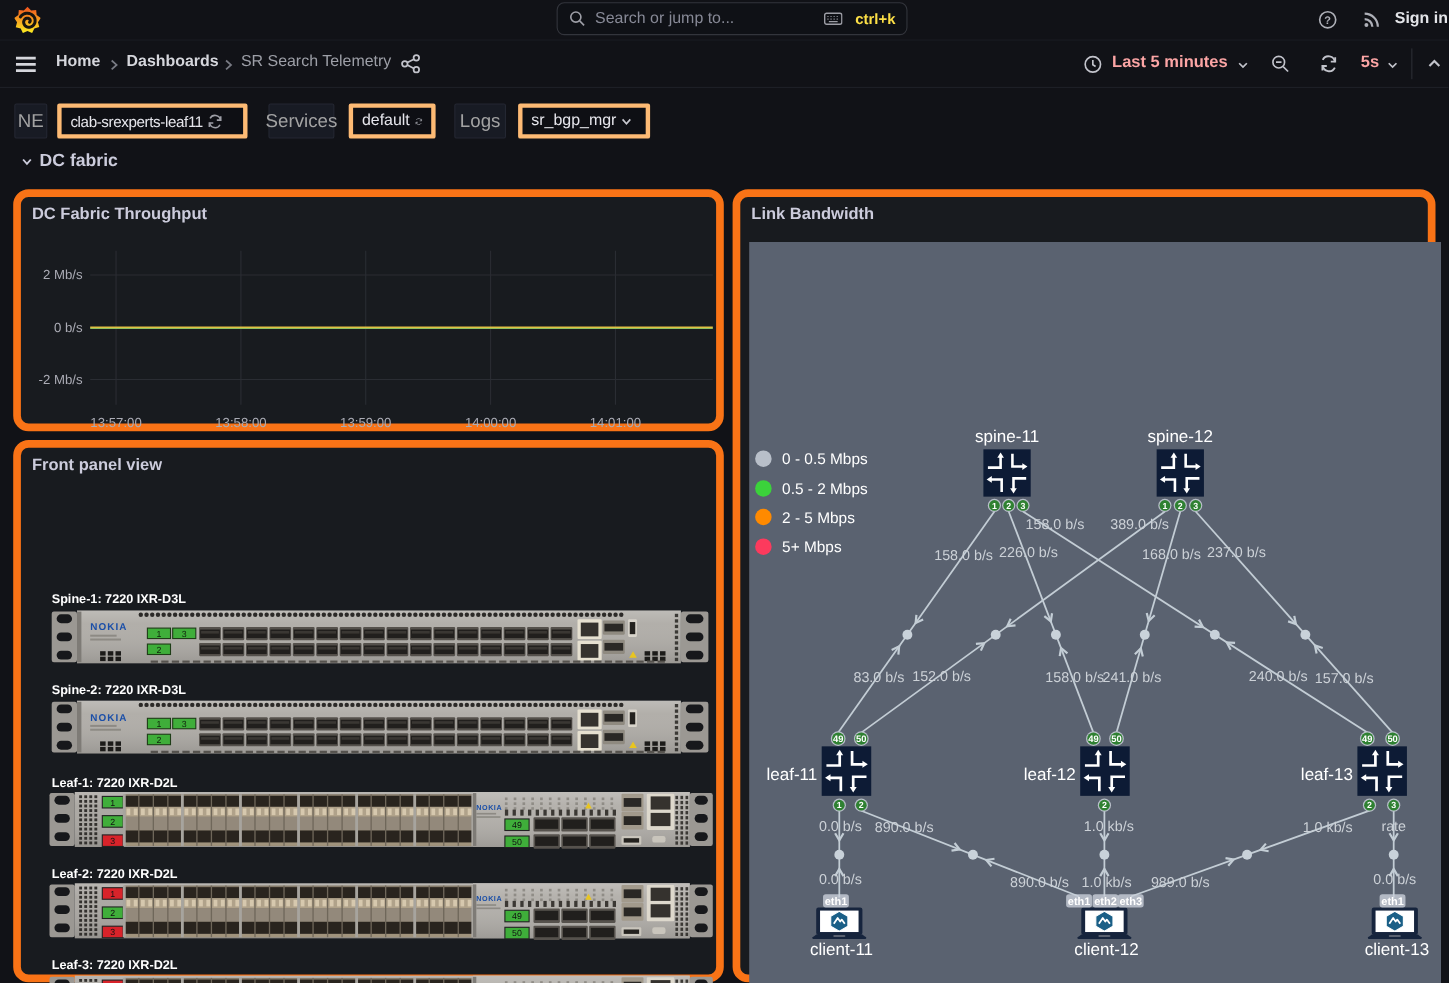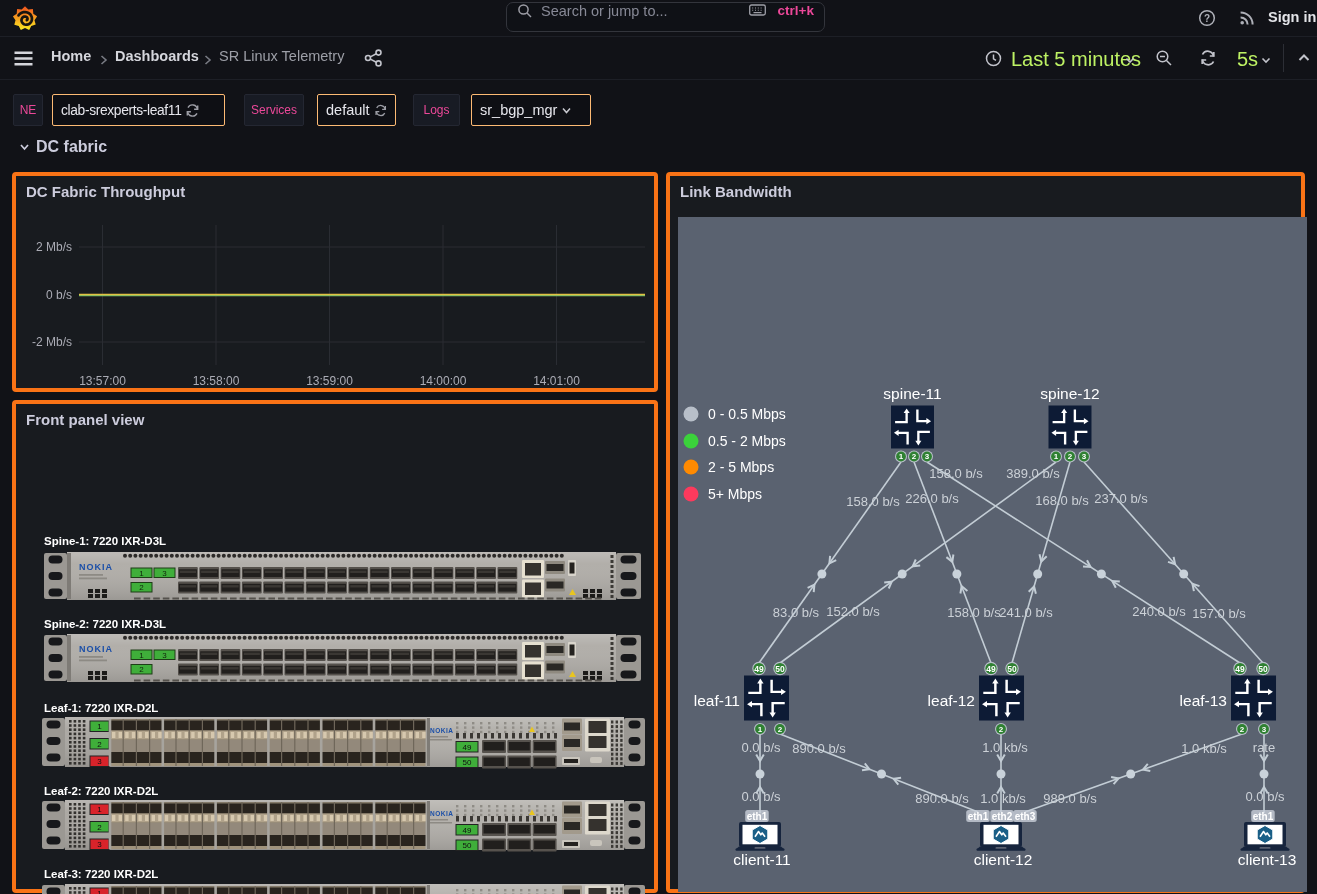--- a/index.html
+++ b/index.html
@@ -1,29 +1,29 @@
 <!DOCTYPE html>
 <html><head><meta charset="utf-8"><title>SR Linux Telemetry - Dashboards - Grafana</title>
 <style>
 * { margin:0; padding:0; box-sizing:border-box; }
 html,body { width:1317px; height:894px; background:#111217; font-family:"Liberation Sans",sans-serif; overflow:hidden; position:relative; }
 .abs { position:absolute; }
 .topbar { position:absolute; left:0; top:0; width:1317px; height:37px; background:#111217; border-bottom:1px solid #1d1f26; }
 .toolbar { position:absolute; left:0; top:37px; width:1317px; height:43px; background:#111217; border-bottom:1px solid #1d1f26; }
-.searchbox { position:absolute; left:506px; top:2px; width:319px; height:30px; background:#0f1116; border:1px solid #33353c; border-radius:7px; display:flex; align-items:flex-start; padding:0 10px; gap:8px; }
+.searchbox { position:absolute; left:506px; top:2px; width:319px; height:30px; background:#0f1116; border:1px solid #33353c; border-radius:7px; display:flex; align-items:center; padding:0 10px; gap:8px; }
 .searchbox .ph { color:#878996; font-size:14.5px; flex:1; }
-.searchbox .ck { color:#ec4899; font-size:13.5px; font-weight:bold; margin-left:4px; }
+.searchbox .ck { color:#fde047; font-size:13.5px; font-weight:bold; margin-left:4px; }
 .signin { color:#e3e4e8; font-size:14.5px; font-weight:bold; }
 .crumb { font-size:14.5px; font-weight:bold; color:#d5d6dc; }
 .crumb.dim { color:#9d9fa7; font-weight:normal; }
-.tbtxt { color:#bef264; font-size:20px; font-weight:normal; }
-.vlabel { position:absolute; height:32px; background:#181b24; border:1px solid #242732; border-radius:2px; color:#ec4899; font-size:12px; display:flex; align-items:center; justify-content:center; }
-.vval { position:absolute; height:32px; background:#0e0f14; border:1px solid #fdba74; border-radius:2px; color:#e6e6ec; font-size:14.5px; display:flex; align-items:center; padding:0 8px; gap:4px; white-space:nowrap; }
+.tbtxt { color:#fca5a5; font-size:15px; font-weight:bold; }
+.vlabel { position:absolute; height:32px; background:#181b24; border:1px solid #242732; border-radius:2px; color:#a3a3a3; font-size:17px; display:flex; align-items:center; justify-content:center; }
+.vval { position:absolute; height:32px; background:#0e0f14; border:4px solid #fdba74; border-radius:2px; color:#e6e6ec; font-size:14.5px; display:flex; align-items:center; padding:0 8px; gap:4px; white-space:nowrap; }
 .vval.long { font-size:13.8px; letter-spacing:-0.35px; }
-.panel { position:absolute; background:#181b1f; border:4px solid #f97316; border-radius:4px; }
+.panel { position:absolute; background:#181b1f; border:7px solid #f97316; border-radius:14px; }
 .ptitle { position:absolute; left:10px; top:7px; color:#ccccdc; font-size:15px; font-weight:bold; }
 .sechead { position:absolute; left:18px; top:138px; color:#ccccdc; font-size:16px; font-weight:bold; display:flex; align-items:center; gap:6px; }
 svg text.lk { fill:#ccd1d7; font-size:13px; font-family:"Liberation Sans",sans-serif; text-anchor:middle; }
 svg text.lg { fill:#ffffff; font-size:14px; font-family:"Liberation Sans",sans-serif; }
 svg text.nd { fill:#ffffff; font-size:15.5px; font-family:"Liberation Sans",sans-serif; }
 svg text.cl { fill:#ffffff; font-size:15.5px; font-family:"Liberation Sans",sans-serif; }
 svg text.pt { fill:#ffffff; font-weight:bold; font-family:"Liberation Sans",sans-serif; text-anchor:middle; }
 </style></head>
 <body>
 <div class="topbar">
@@ -64,21 +64,21 @@
         <path d="M0.5 1.8 h18 M0.5 7.5 h18 M0.5 13.2 h18" stroke="#d5d6dc" stroke-width="2.4"></path>
       </svg></div>
   <span class="abs crumb" style="left:51px;top:11px;">Home</span>
   <div class="abs" style="left:99px;top:15px;"><svg width="9" height="12" viewBox="0 0 9 12">
         <path d="M2.5 2 L7 6 L2.5 10" fill="none" stroke="#787a83" stroke-width="1.6"></path>
       </svg></div>
   <span class="abs crumb" style="left:115px;top:11px;">Dashboards</span>
   <div class="abs" style="left:203px;top:15px;"><svg width="9" height="12" viewBox="0 0 9 12">
         <path d="M2.5 2 L7 6 L2.5 10" fill="none" stroke="#787a83" stroke-width="1.6"></path>
       </svg></div>
-  <span class="abs crumb dim" style="left:219px;top:11px;">SR Linux Telemetry</span>
+  <span class="abs crumb dim" style="left:219px;top:11px;">SR Search Telemetry</span>
   <div class="abs" style="left:364px;top:12px;"><svg width="19" height="18" viewBox="0 0 19 18">
         <circle cx="14.5" cy="3.6" r="2.5" fill="none" stroke="#c2c3cb" stroke-width="1.6"></circle>
         <circle cx="4" cy="9" r="2.5" fill="none" stroke="#c2c3cb" stroke-width="1.6"></circle>
         <circle cx="14.5" cy="14.4" r="2.5" fill="none" stroke="#c2c3cb" stroke-width="1.6"></circle>
         <line x1="6.3" y1="7.9" x2="12.3" y2="4.8" stroke="#c2c3cb" stroke-width="1.6"></line>
         <line x1="6.3" y1="10.1" x2="12.3" y2="13.2" stroke="#c2c3cb" stroke-width="1.6"></line>
       </svg></div>
   <div class="abs" style="left:985px;top:13px;"><svg width="17" height="17" viewBox="0 0 17 17">
         <circle cx="8.5" cy="8.5" r="7" fill="none" stroke="#c2c3cb" stroke-width="1.5"></circle>
         <path d="M8.5 4.5 V 8.8 L 11 10.4" fill="none" stroke="#c2c3cb" stroke-width="1.5"></path>

